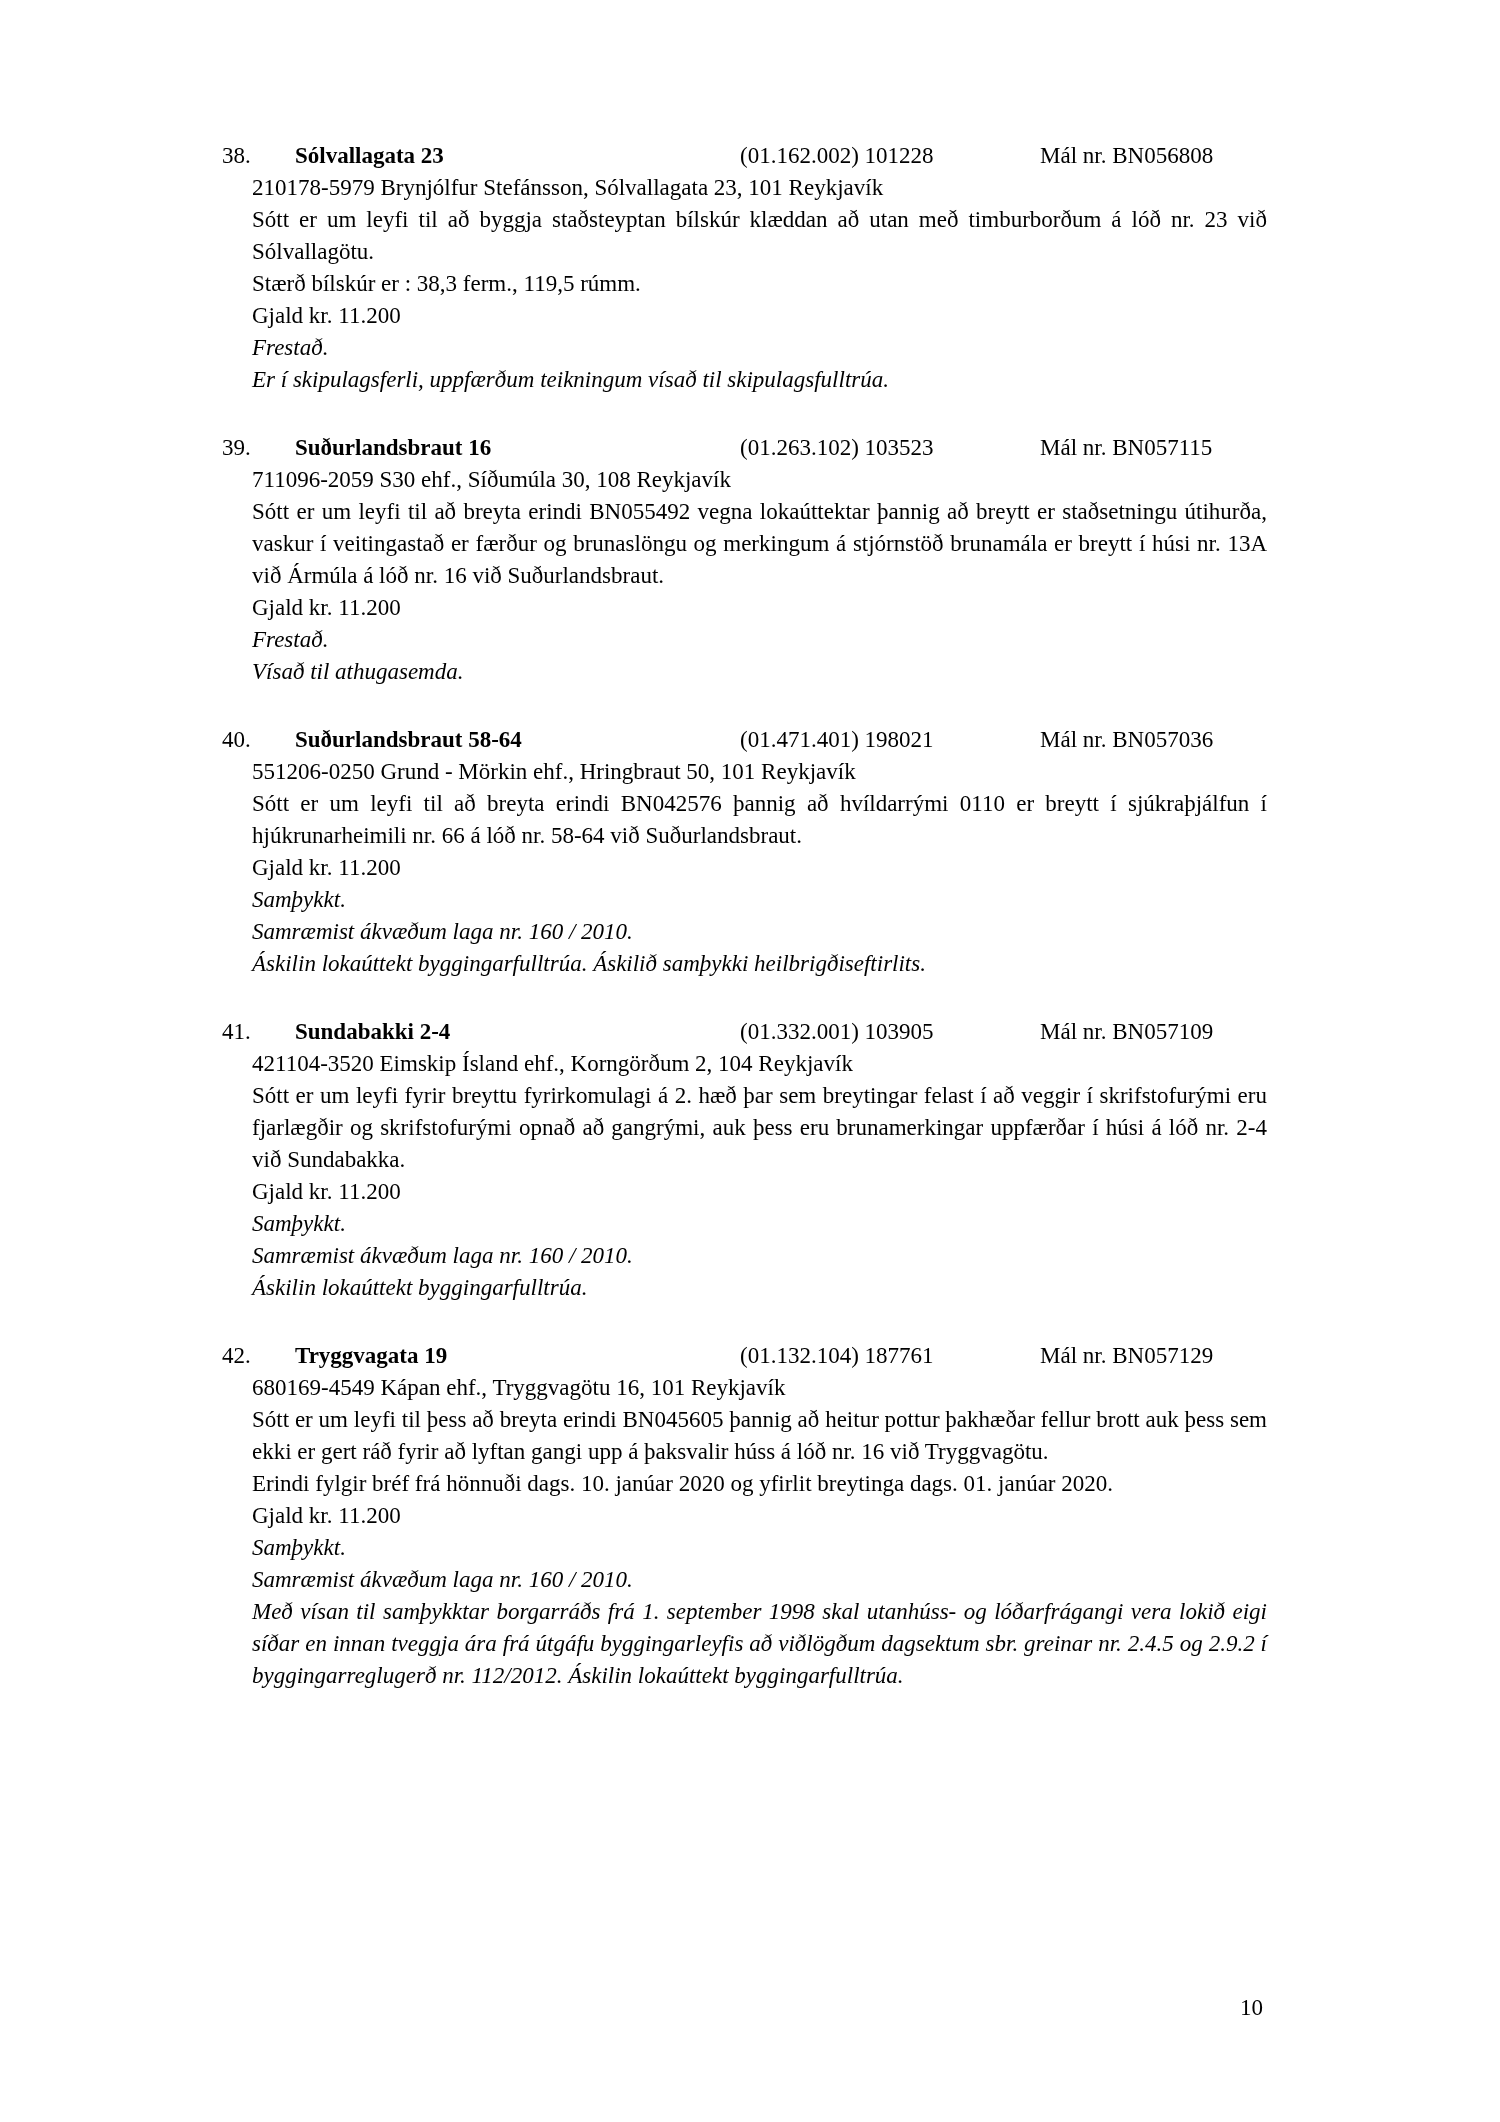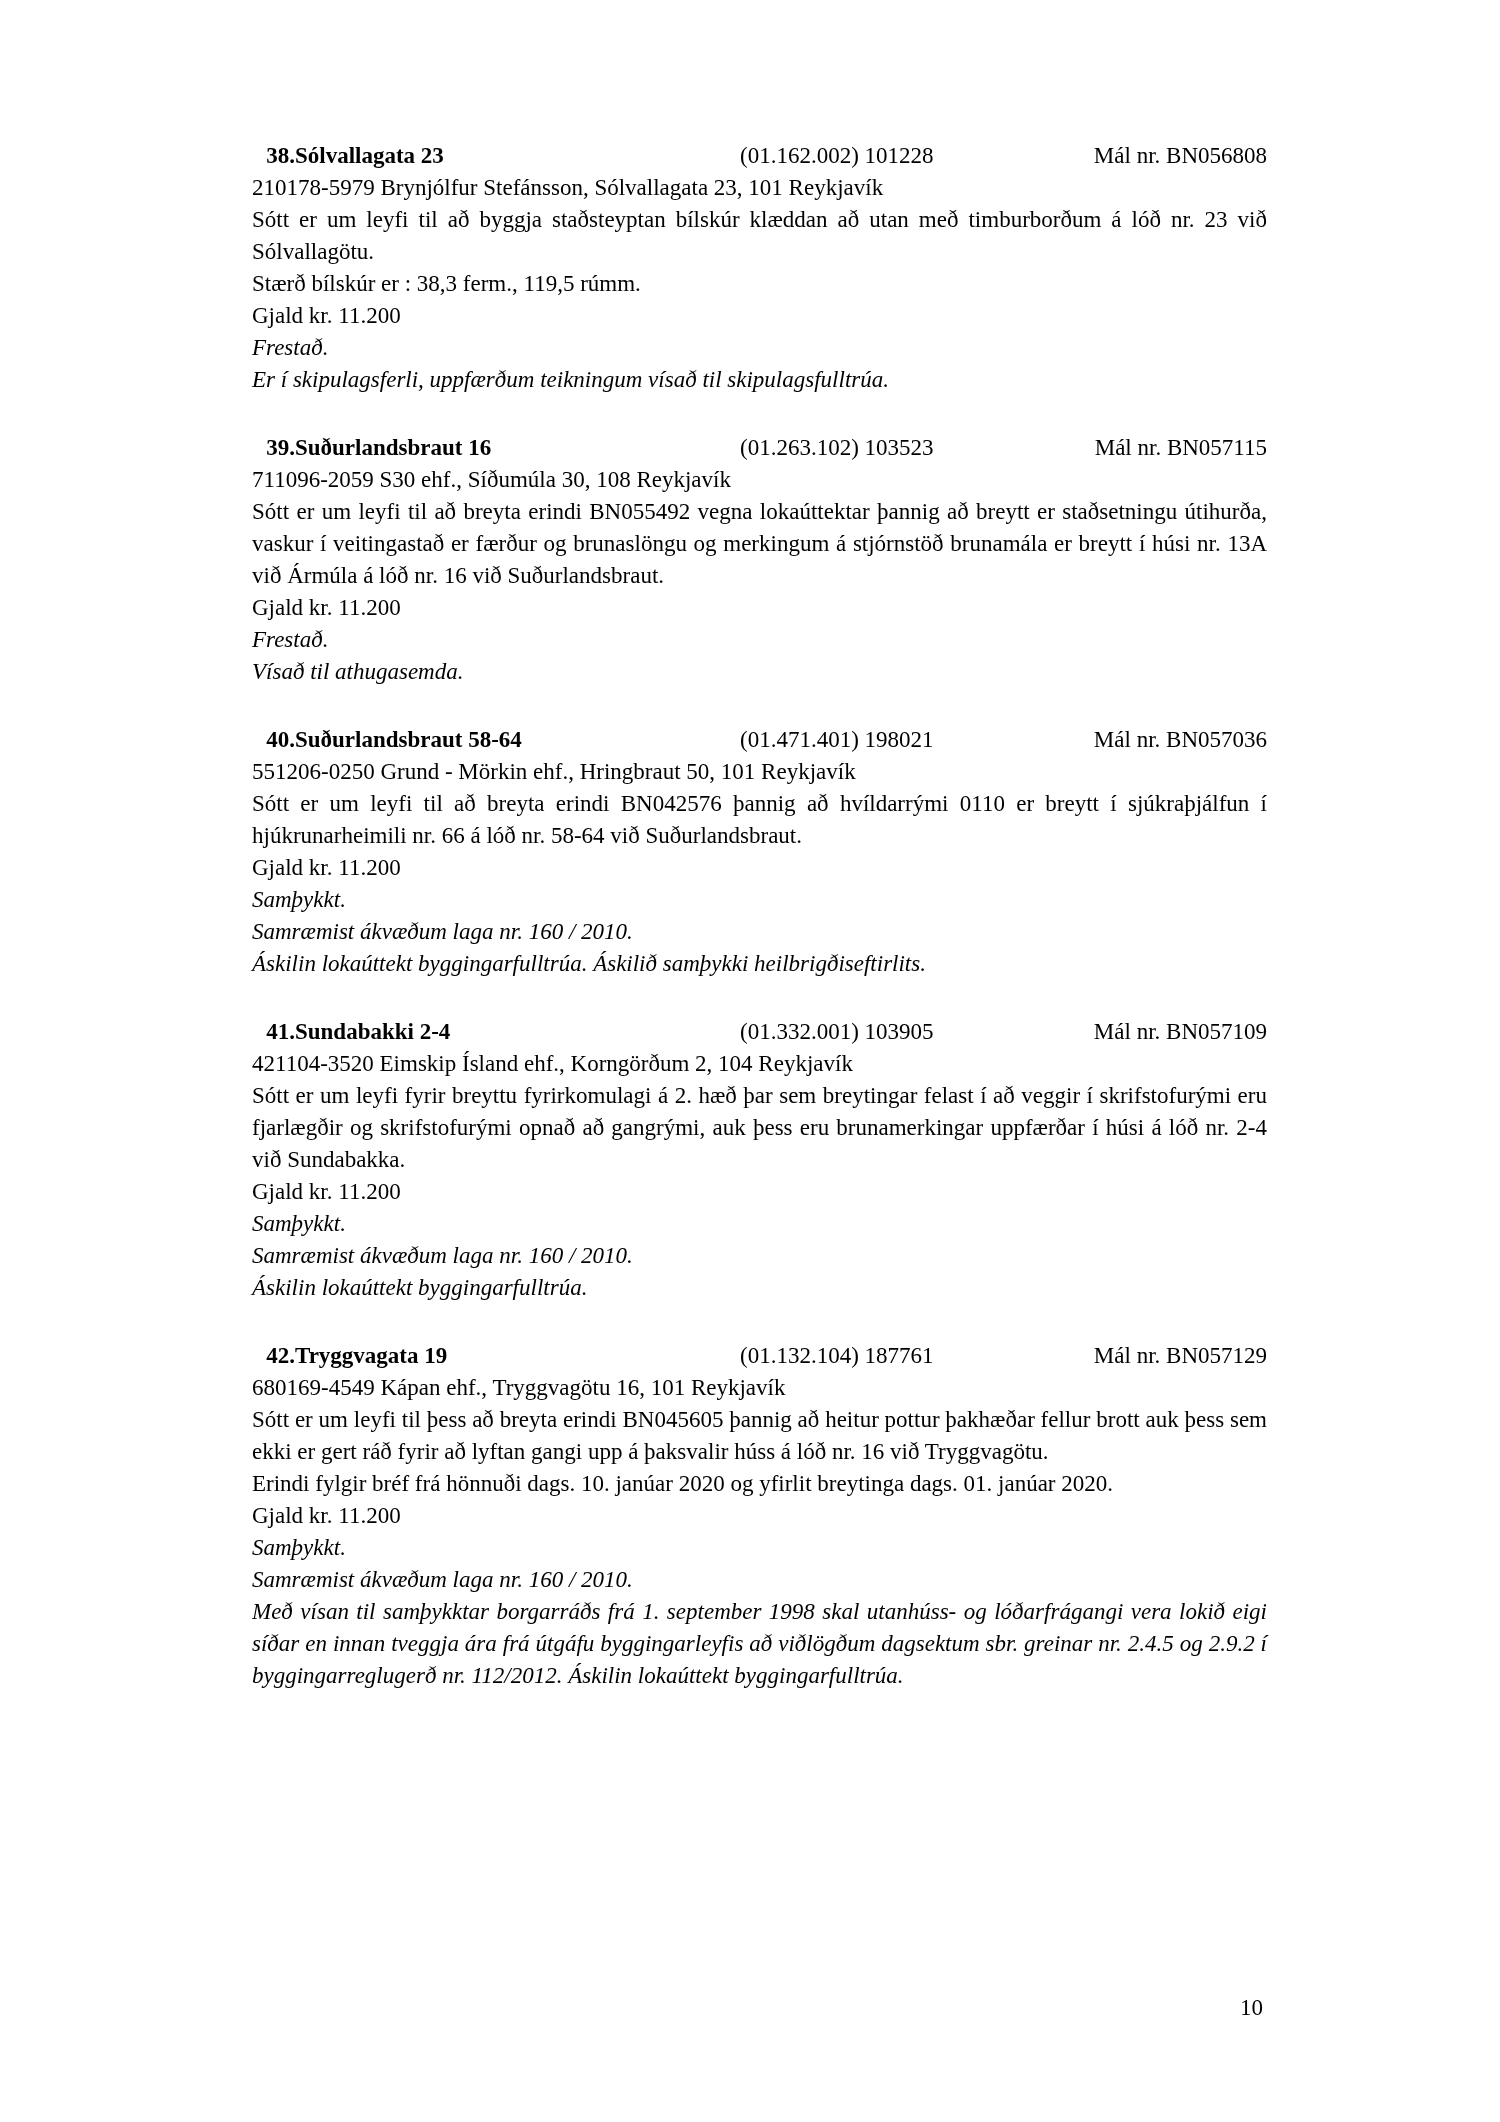--- a/index.html
+++ b/index.html
@@ -16,24 +16,24 @@
     overflow: hidden;
   }
   .content {
     position: absolute;
     left: 222px;
     top: 140px;
     width: 1045px;
   }
   .item { margin-bottom: 36px; }
   .item-header { display: flex; }
-  .num   { width: 73px; font-weight: bold; flex: 0 0 auto; text-align: right; }
+  .num   { width: 73px; font-weight: normal; flex: 0 0 auto; }
   .title { width: 445px; font-weight: bold; flex: 0 0 auto; }
   .ref   { width: 300px; flex: 0 0 auto; }
-  .case  { flex: 1; text-align: right; }
+  .case  { flex: 1; text-align: left; }
   .item-body { margin-left: 30px; }
   .para { margin: 0; text-align: justify; }
   .para.italic { font-style: italic; }
   .page-number {
     position: absolute;
     top: 1992px;
     right: 237px;
   }
 </style>
 </head>

